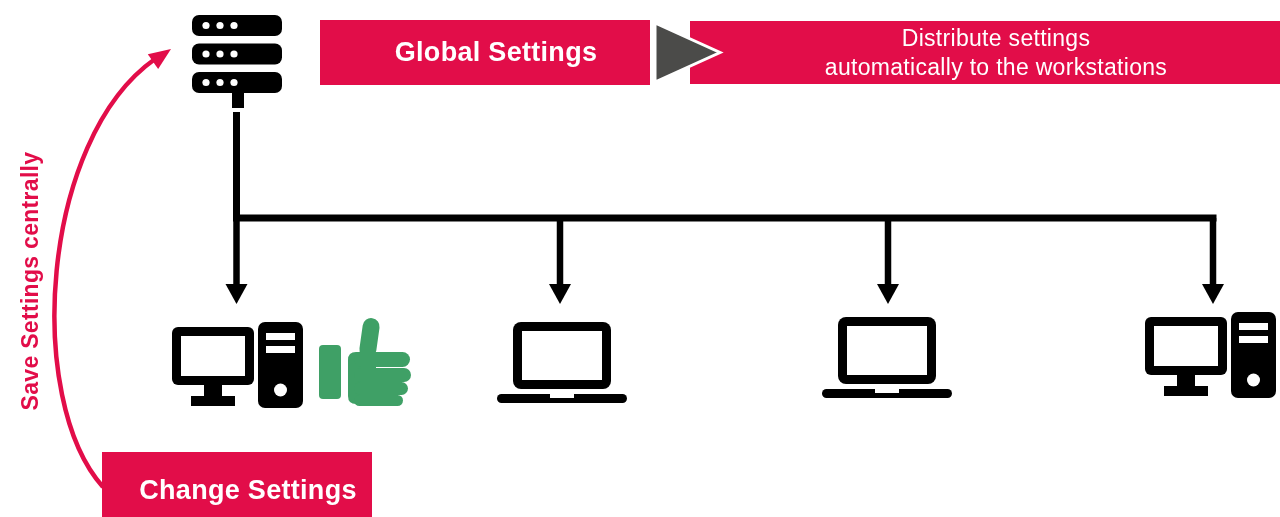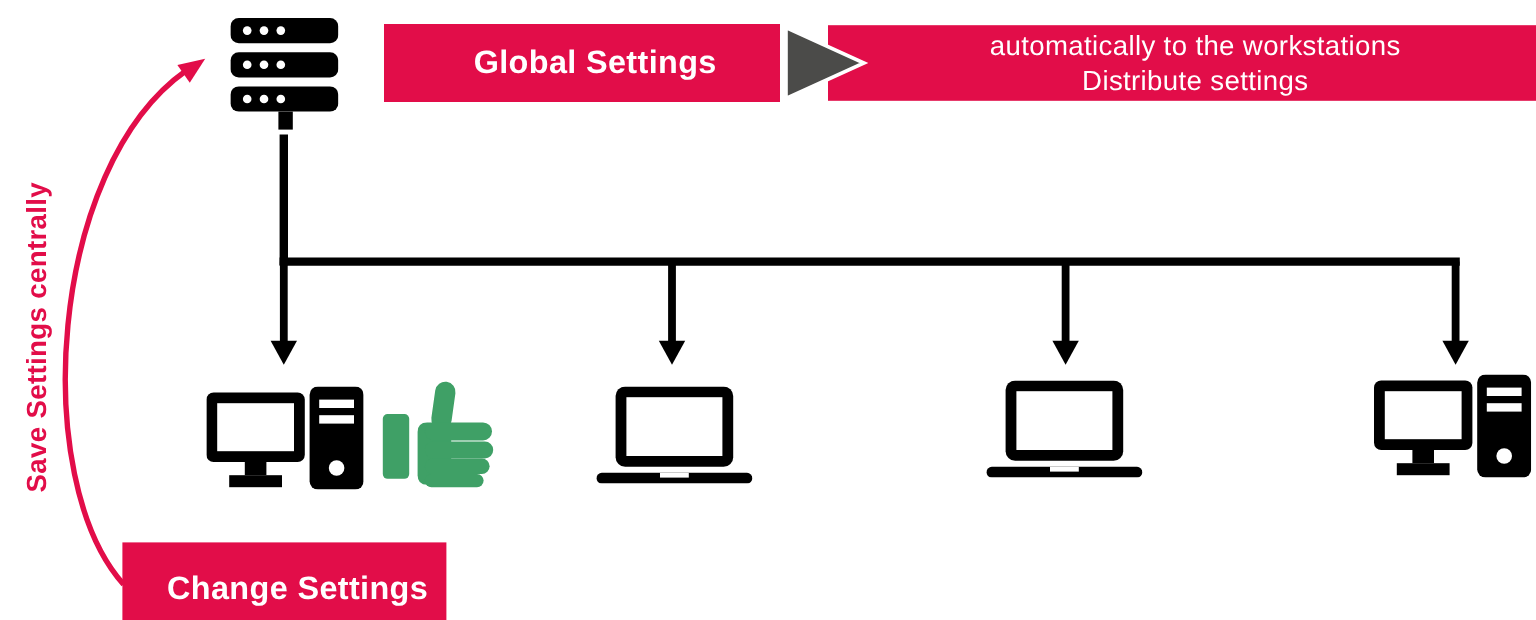--- a/index.html
+++ b/index.html
@@ -86,22 +86,22 @@
 
   <div class="banner banner-global">
     <span>Global Settings</span>
   </div>
 
   <svg class="triangle-svg" width="75" height="65" viewBox="0 0 75 65">
     <polygon points="5,3 5,62 70,32.5" fill="#4B4B49" stroke="#ffffff" stroke-width="3"></polygon>
   </svg>
 
   <div class="banner banner-distribute">
+    <span>Distribute settings</span>
     <span>automatically to the workstations</span>
-    <span>Distribute settings</span>
   </div>
 
   <svg class="icon-abs" style="left:172px;top:322px;" width="131" height="86" viewBox="0 0 131 86">
     <g fill="#000">
       <rect x="0" y="5" width="82" height="58" rx="6"></rect>
       <rect x="32" y="63" width="18" height="11"></rect>
       <rect x="19" y="74" width="44" height="10"></rect>
       <rect x="86" y="0" width="45" height="86" rx="7"></rect>
     </g>
     <g fill="#fff">

